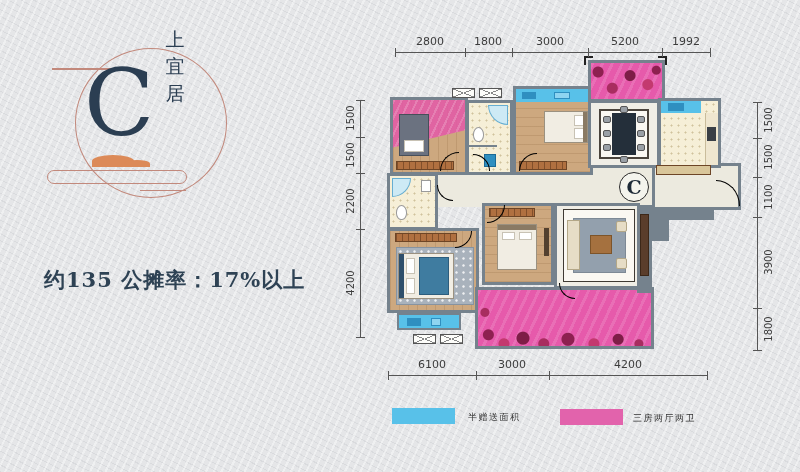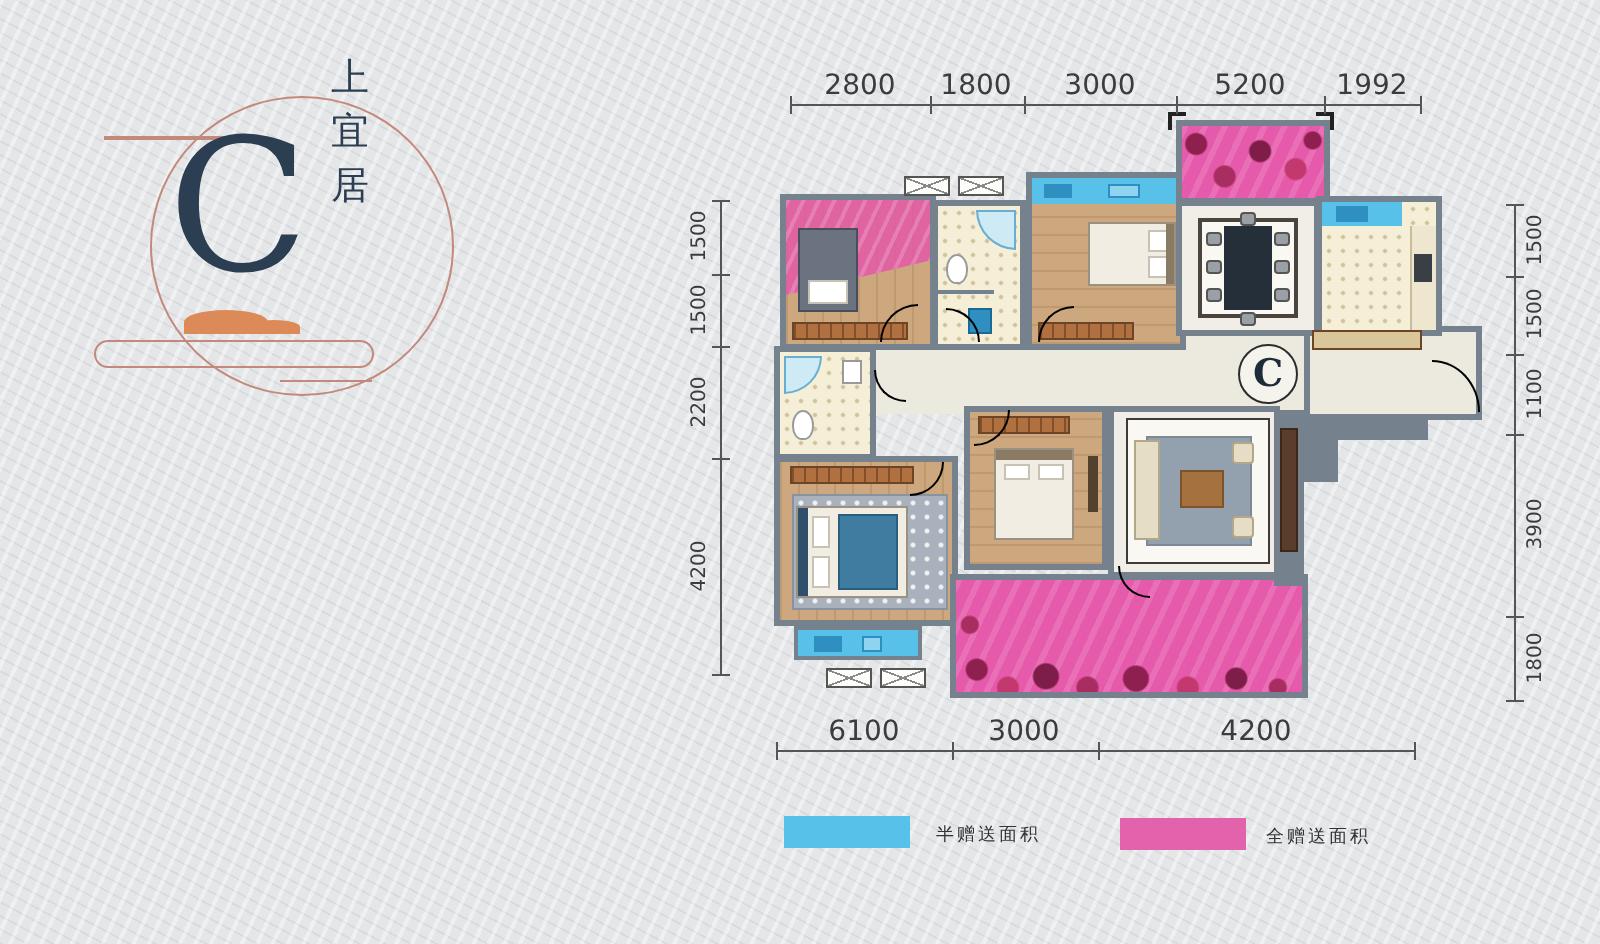--- a/index.html
+++ b/index.html
@@ -84,21 +84,21 @@
   .chair { position:absolute; width:8px; height:7px; background:#9aa0a6; border:1px solid #555; border-radius:2px; }
   .cmark { left:236px; top:117px; width:30px; height:30px; border:1.4px solid #2c2c2c; border-radius:50%;
     background:rgba(250,250,247,.6); text-align:center; line-height:28px;
     font-family:"DejaVu Serif", serif; font-size:19px; font-weight:bold; color:#1e2b38; }
   .wallblock { position:absolute; background:#75828d; }
 
   
   .dline { position:absolute; background:#555; }
   .tickv { position:absolute; width:1px; height:9px; background:#555; }
   .tickh { position:absolute; width:9px; height:1px; background:#555; }
-  .dimlh { position:absolute; transform:translateX(-50%); font-size:14px; color:#3c3c3c; white-space:nowrap; }
+  .dimlh { position:absolute; transform:translateX(-50%); font-size:11px; color:#3c3c3c; white-space:nowrap; }
   .dimlv { position:absolute; transform:translate(-50%,-50%) rotate(-90deg); font-size:10px; color:#3c3c3c; white-space:nowrap; }
 
   
   .legend-label { position:absolute; font-size:9px; color:#333; letter-spacing:1.5px; }
 </style>
 </head>
 <body>
 
 <div id="canvas">
 
@@ -109,20 +109,21 @@
   <div class="abs logo-vert">
     <span>上</span>
     <span>宜</span>
     <span>居</span>
   </div>
   <div class="abs mountain" style="left:92px;top:155px;width:42px;height:12px;"></div>
   <div class="abs mountain" style="left:124px;top:160px;width:26px;height:7px;"></div>
   <div class="abs capsule"></div>
   <div class="abs capsule-line"></div>
 
+  <div class="abs desc" style="top:266px;">约135  公摊率：17%以上</div>
 
   <div class="abs plan">
 
     <div class="abs hallf" style="left:52px;top:112px;width:228px;height:40px;"></div>
     <div class="room hallf" style="left:269px;top:108px;width:89px;height:47px;"></div>
 
     <div class="room wood-v" style="left:7px;top:42px;width:78px;height:78px;">
       <div class="pink-overlay"></div>
       <div class="bedframe" style="left:6px;top:14px;width:30px;height:42px;background:#6b7280;border-color:#474f5a;">
         <div class="pillow" style="left:4px;bottom:3px;width:20px;height:12px;"></div>
@@ -283,15 +284,15 @@
     <div class="tickv" style="left:476px;top:371px;"></div>
   <div class="tickv" style="left:549px;top:371px;"></div>
     <div class="tickv" style="left:707px;top:371px;"></div>
   <span class="dimlh" style="left:432px;top:358px;">6100</span>
   <span class="dimlh" style="left:512px;top:358px;">3000</span>
   <span class="dimlh" style="left:628px;top:358px;">4200</span>
 
   <div class="abs" style="left:392px;top:408px;width:63px;height:16px;background:#58c1e9;"></div>
   <span class="legend-label" style="left:468px;top:411px;">半赠送面积</span>
   <div class="abs" style="left:560px;top:409px;width:63px;height:16px;background:#e263ac;"></div>
-  <span class="legend-label" style="left:633px;top:412px;">全赠送面积</span>
+  <span class="legend-label" style="left:633px;top:412px;">三房两厅两卫</span>
 
 </div>
 
 </body></html>

